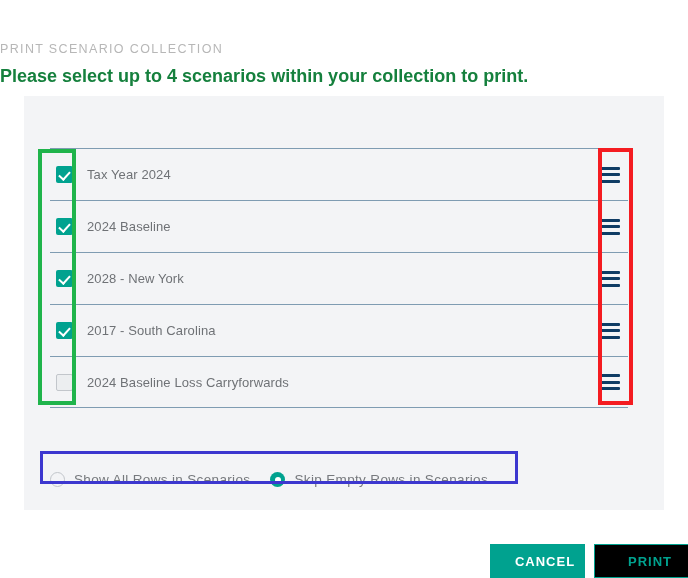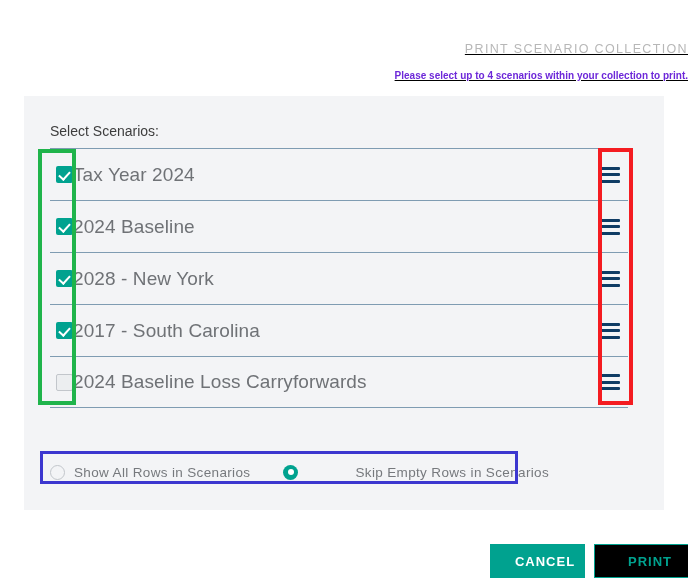--- a/index.html
+++ b/index.html
@@ -13,36 +13,35 @@
 
   .dialog {
     position: relative;
     width: 688px;
     height: 578px;
     background: #ffffff;
   }
 
   
   .header {
-    text-align: right;
+    text-align: left;
     padding-top: 40px;
-    text-decoration: underline;
   }
   .eyebrow {
     font-size: 12.5px;
     letter-spacing: 1.35px;
     color: #b7b7b7;
     text-transform: uppercase;
     line-height: 18px;
   }
   .headline {
     margin-top: 8px;
-    font-size: 10px;
+    font-size: 18px;
     font-weight: bold;
-    color: #6d28d9;
+    color: #15803d;
     line-height: 20px;
   }
 
   
   .panel {
     position: absolute;
     left: 24px;
     top: 96px;
     width: 640px;
     height: 414px;
@@ -97,21 +96,22 @@
     border: solid #ffffff;
     border-width: 0 2px 2px 0;
     transform: rotate(42deg);
   }
   .cbox.off {
     background: #eceef0;
     border: 1px solid #c2c6cb;
   }
 
   .scenario-label {
-    font-size: 19px;
+    margin-left: 14px;
+    font-size: 13px;
     color: #6f7276;
     letter-spacing: .1px;
     white-space: nowrap;
   }
 
   .drag-handle {
     position: absolute;
     right: 8px;
     top: 50%;
     transform: translateY(-50%);
@@ -135,29 +135,29 @@
     left: 26px;
     top: 335px;
     font-size: 14px;
     color: #3d3d3d;
   }
   .radio-group {
     position: absolute;
     left: 26px;
     top: 361px;
     display: flex;
-    align-items: center;
+    align-items: flex-end;
     height: 30px;
   }
   .radio-opt {
     display: flex;
     align-items: center;
     cursor: pointer;
   }
-  .radio-opt + .radio-opt { margin-left: 33px; gap: 48px; }
+  .radio-opt + .radio-opt { margin-left: 20px; }
   .radio {
     width: 15px;
     height: 15px;
     border-radius: 50%;
     flex: 0 0 auto;
     position: relative;
   }
   .radio.off {
     border: 1.5px solid #c2c6cb;
     background: #f3f4f6;
@@ -251,21 +251,20 @@
 
 <div class="dialog">
 
   <div class="header">
     <div class="eyebrow">PRINT SCENARIO COLLECTION</div>
     <div class="headline">Please select up to 4 scenarios within your collection to print.</div>
   </div>
 
   <div class="panel">
 
-    <div class="section-label">Select Scenarios:</div>
 
     <div class="scenario-list">
 
       <div class="scenario-row">
         <span class="cbox on"></span>
         <span class="scenario-label">Tax Year 2024</span>
         <span class="drag-handle">
             <i></i>
             <i></i>
             <i></i>

